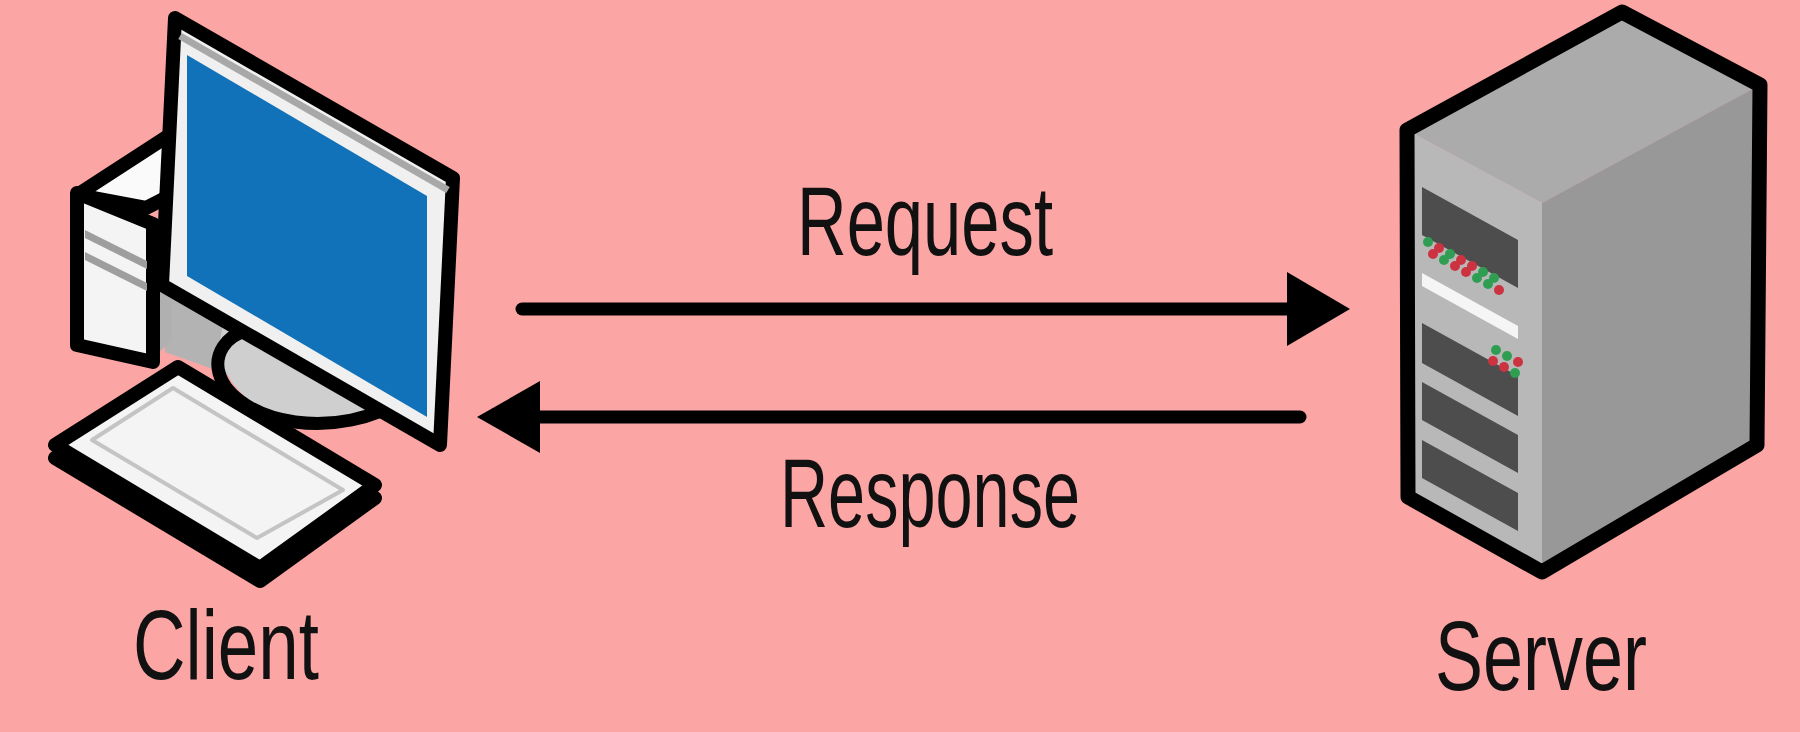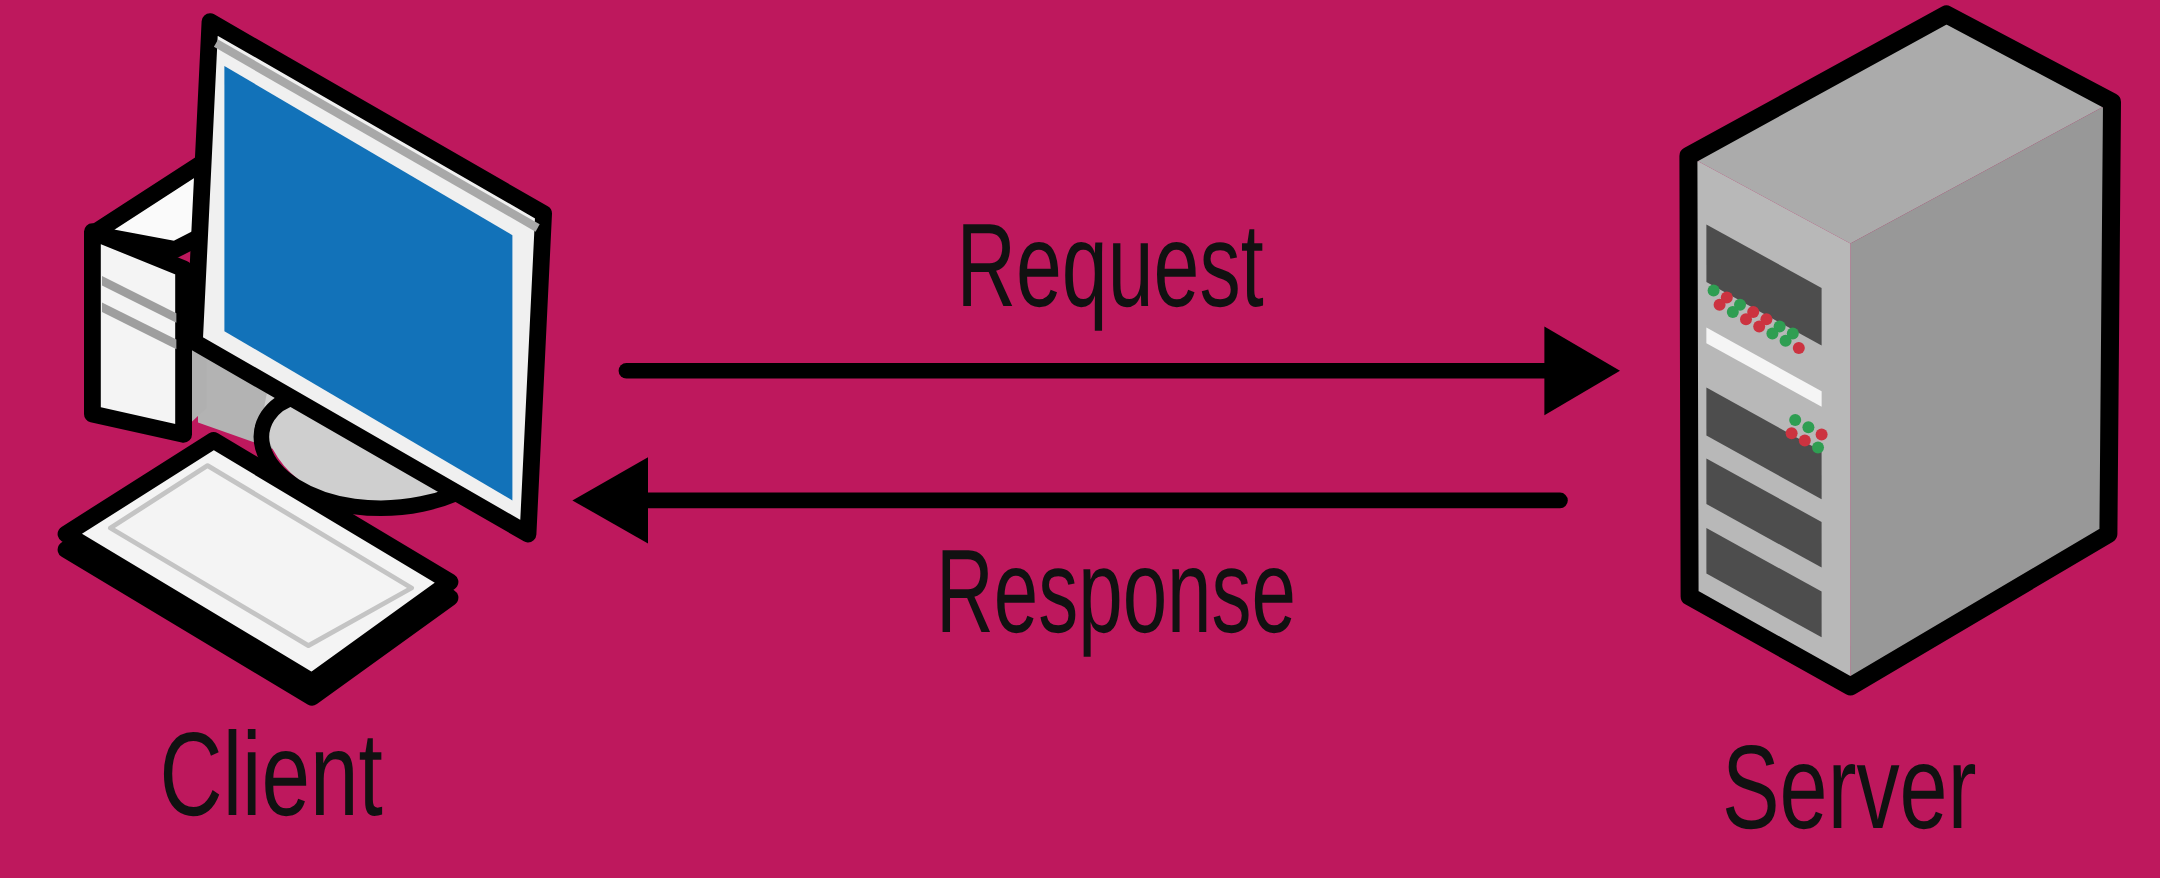--- a/index.html
+++ b/index.html
@@ -1,20 +1,20 @@
 <!DOCTYPE html>
 <html><head>
 <meta charset="utf-8">
 <style>
   html,body { margin:0; padding:0; background:#ffffff; }
   .canvas {
     position: relative;
     width: 1800px;
     height: 732px;
-    background: #be185d;
+    background: #fca5a5;
     overflow: hidden;
     font-family: "Liberation Sans", sans-serif;
   }
   .canvas svg { position:absolute; top:0; left:0; display:block; }
   text.edge-label, text.node-label {
     font-family: "Liberation Sans", sans-serif;
     font-weight: 400;
     fill: #111111;
   }
 </style>

